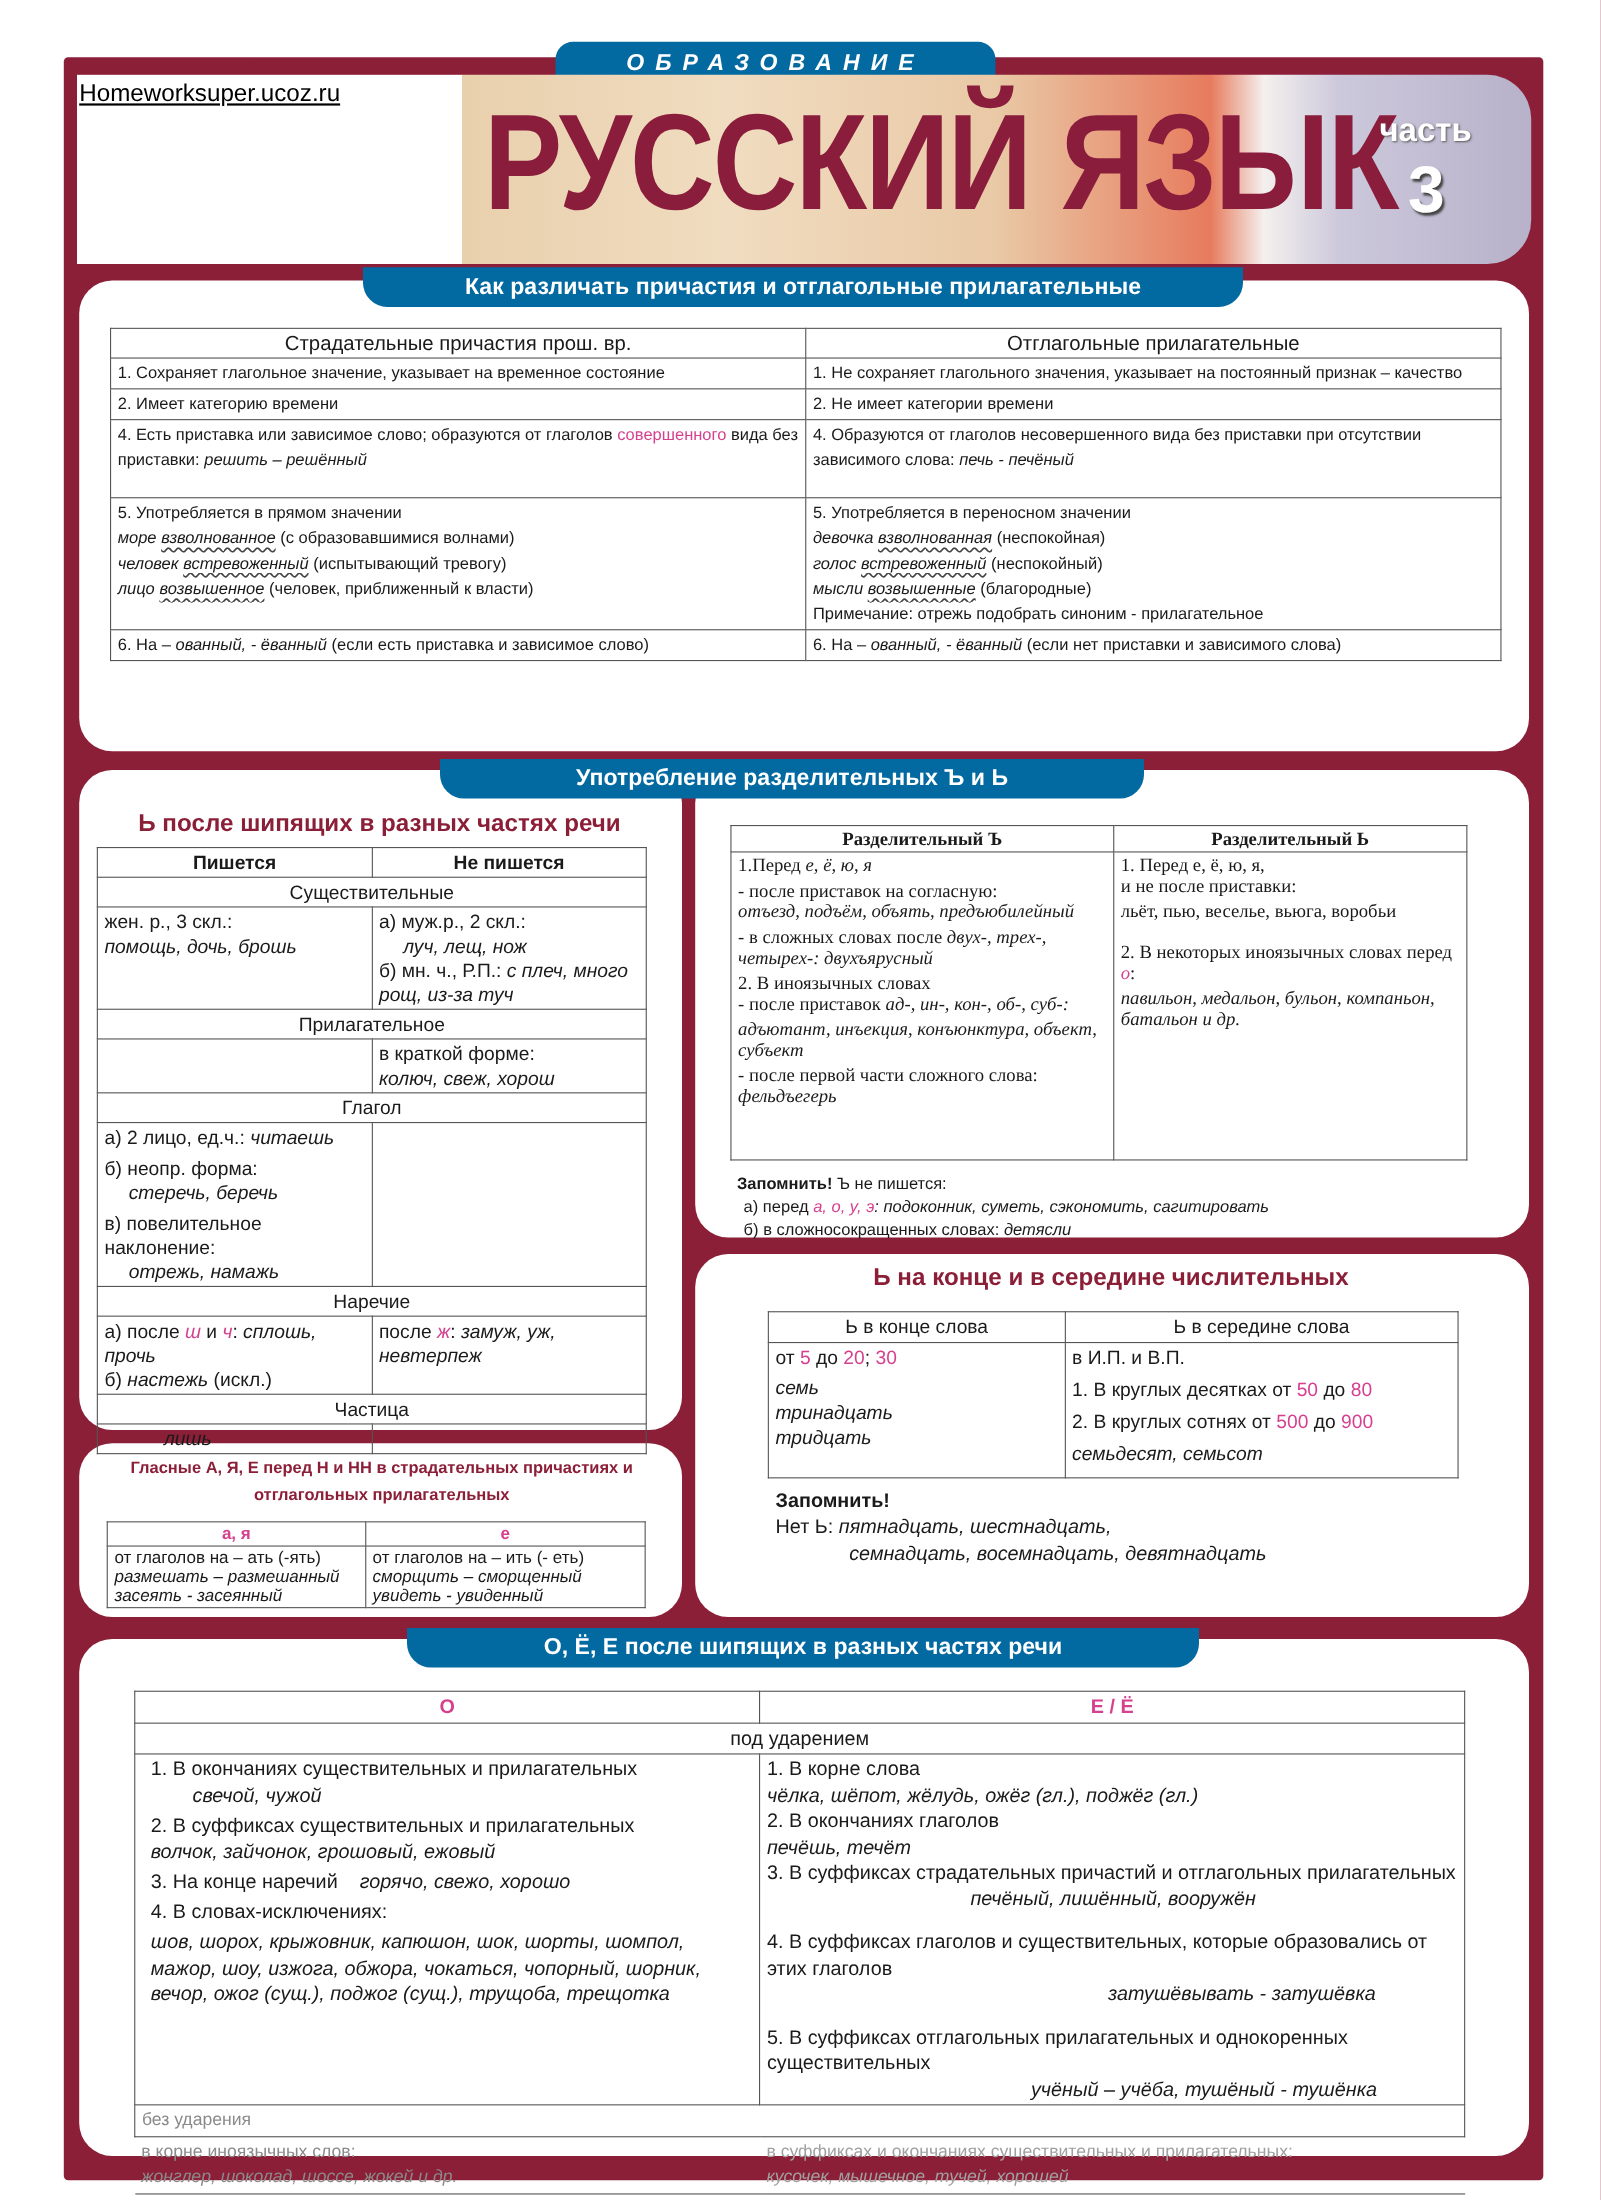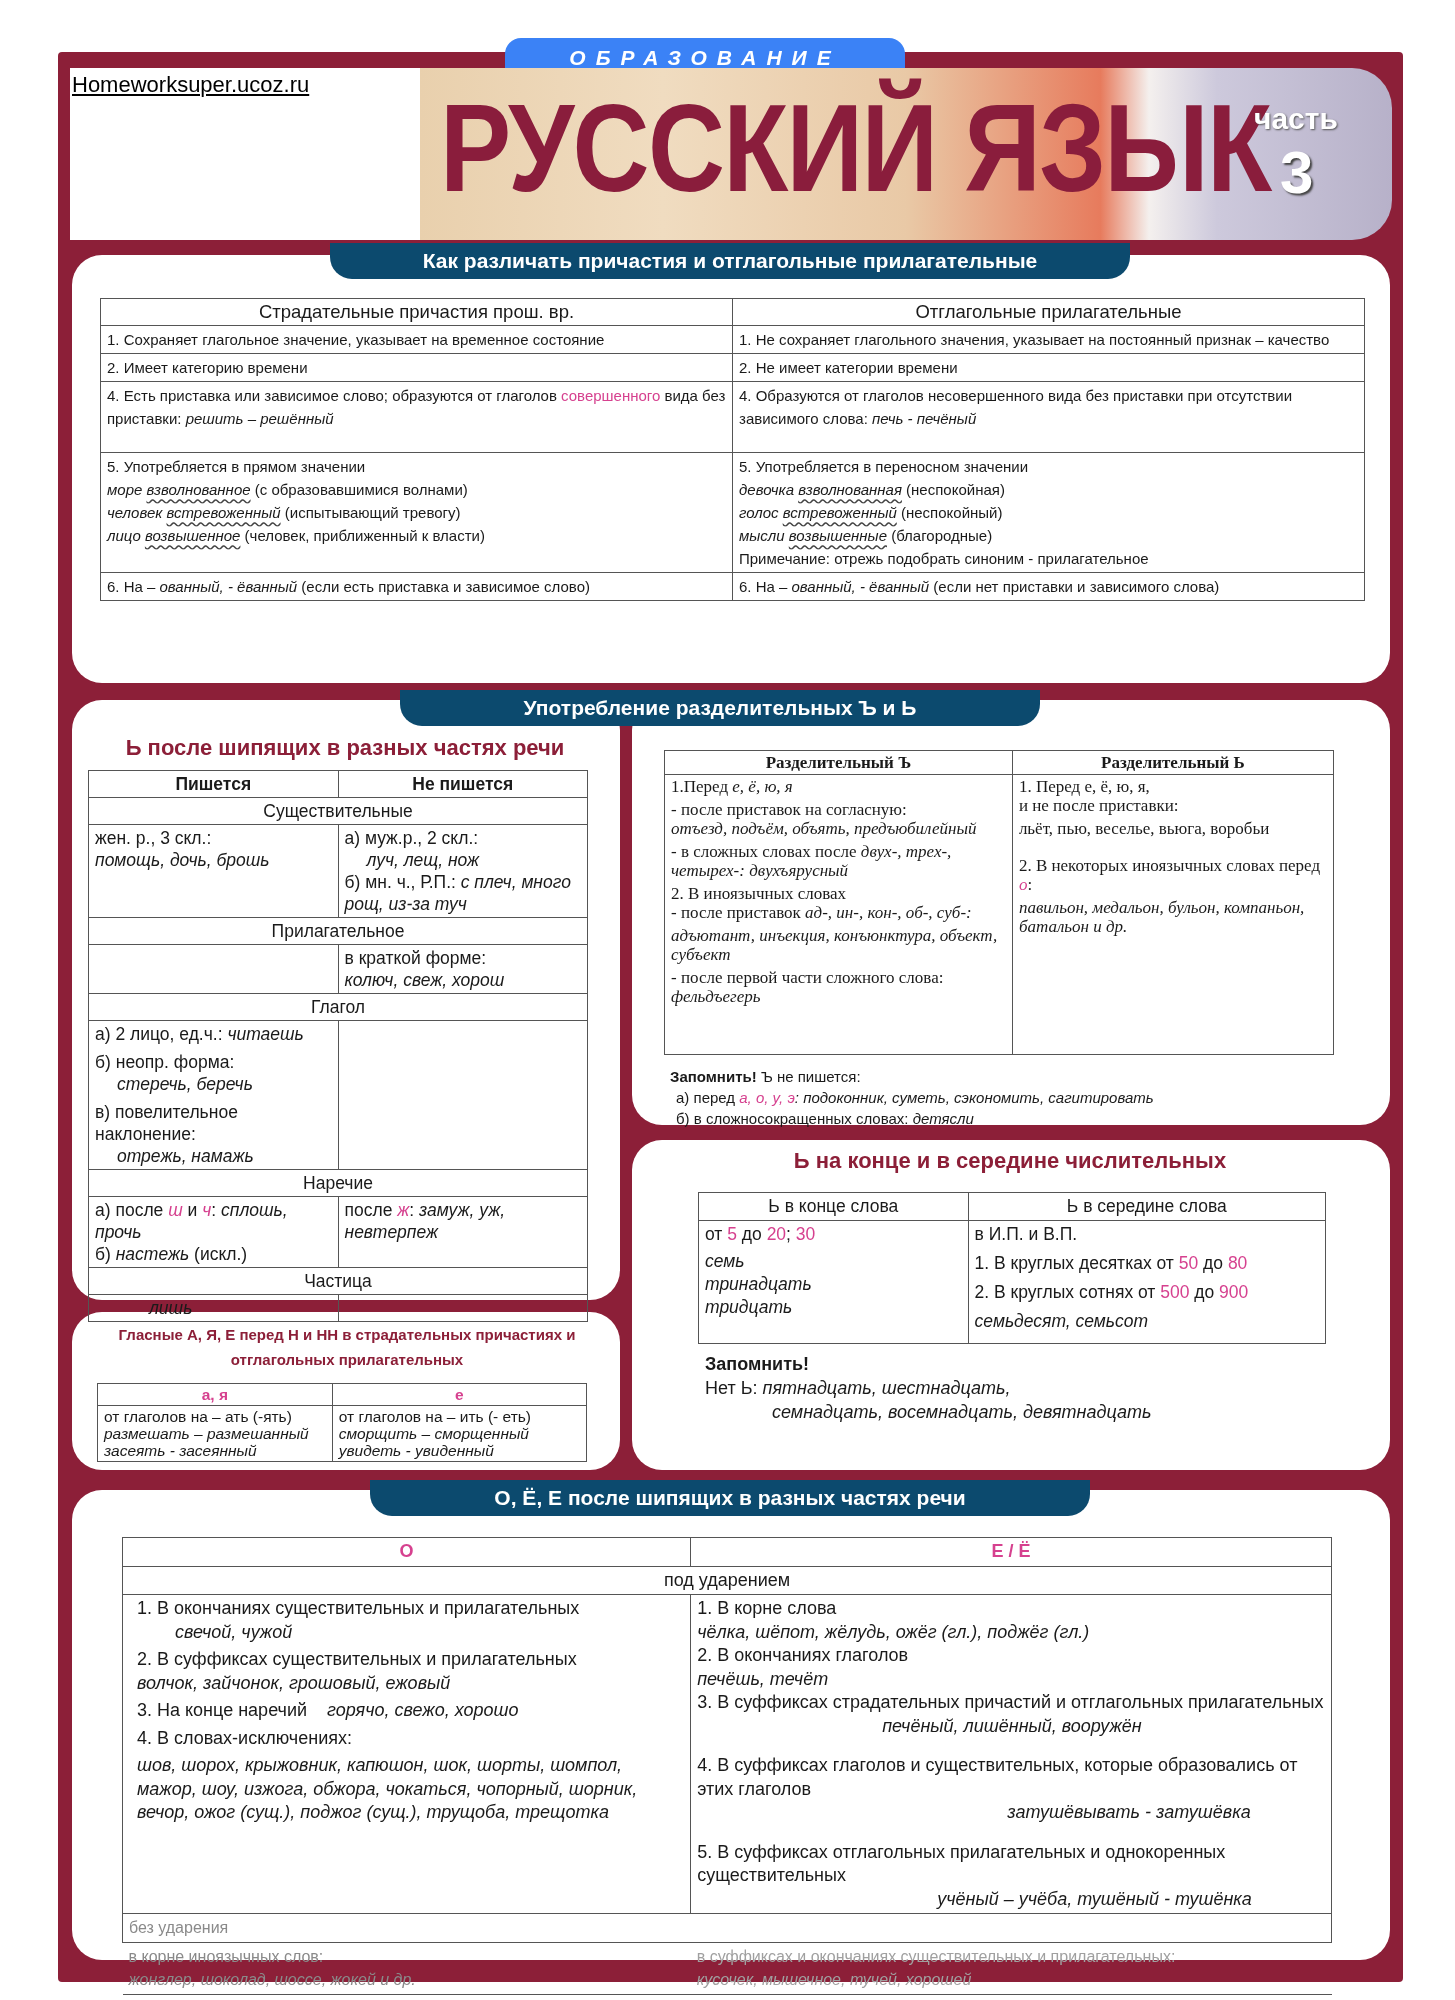--- a/index.html
+++ b/index.html
@@ -1,27 +1,27 @@
 <!DOCTYPE html>
 <html><head>
 <meta charset="utf-8">
 <style>
   html,body{margin:0;padding:0;background:#ffffff;}
   body{width:1455px;height:2000px;position:relative;overflow:hidden;font-family:"Liberation Sans",sans-serif;color:#1a1a1a;}
   .frame{position:absolute;left:58px;top:52px;width:1345px;height:1930px;background:#8c1f38;border-radius:4px;}
-  .header-tab{position:absolute;left:505px;top:38px;width:400px;height:40px;background:#3b82f6;border-radius:16px 16px 0 0;text-align:center;color:#ffffff;font-weight:bold;font-style:italic;font-size:21px;letter-spacing:10px;line-height:40px;}
+  .header-tab{position:absolute;left:505px;top:38px;width:400px;height:40px;background:#0369a1;border-radius:16px 16px 0 0;text-align:center;color:#ffffff;font-weight:bold;font-style:italic;font-size:21px;letter-spacing:10px;line-height:40px;}
   .banner{position:absolute;left:420px;top:68px;width:972px;height:172px;border-radius:0 40px 40px 0;background:linear-gradient(90deg,#e9d0ad 0%,#f0dcc0 25%,#e9c9a6 50%,#e77b5d 70%,#f4f0ee 75%,#cdc9dc 82%,#b7b1c9 100%);overflow:hidden;}
   .banner-title{position:absolute;left:440px;top:88px;font-size:124px;font-weight:bold;color:#8a1d3c;letter-spacing:-2px;line-height:120px;transform:scaleX(0.86);transform-origin:left top;}
   .part-label{position:absolute;left:1254px;top:102px;font-size:30px;font-weight:bold;color:#ffffff;text-shadow:1px 1px 2px #555;}
   .part-num{position:absolute;left:1280px;top:138px;font-size:60px;font-weight:bold;color:#ffffff;text-shadow:2px 2px 2px #444;}
   .site-box{position:absolute;left:70px;top:68px;width:350px;height:172px;background:#ffffff;}
   .site-link{position:absolute;left:72px;top:72px;font-size:22px;color:#000;text-decoration:underline;}
 
   .panel{position:absolute;background:#ffffff;border-radius:30px;}
-  .sec-tab{position:absolute;background:#0c4a6e;color:#ffffff;font-weight:bold;font-size:21px;text-align:center;border-radius:0 0 22px 22px;line-height:36px;}
+  .sec-tab{position:absolute;background:#0369a1;color:#ffffff;font-weight:bold;font-size:21px;text-align:center;border-radius:0 0 22px 22px;line-height:36px;}
   .sub-title{position:absolute;color:#8c1f38;font-weight:bold;text-align:center;}
 
   table{border-collapse:collapse;position:absolute;}
   td,th{border:1.5px solid #555;vertical-align:top;padding:2px 6px;font-weight:normal;}
   .t1 td{font-size:15px;line-height:23px;}
   .t1 th{font-size:18.5px;text-align:center;}
   .pk{color:#d6418f;}
   i{font-style:italic;}
   .wav{text-decoration:underline wavy #444;text-underline-offset:3px;}
   .t2 td,.t2 th{font-size:17.5px;line-height:22px;}

